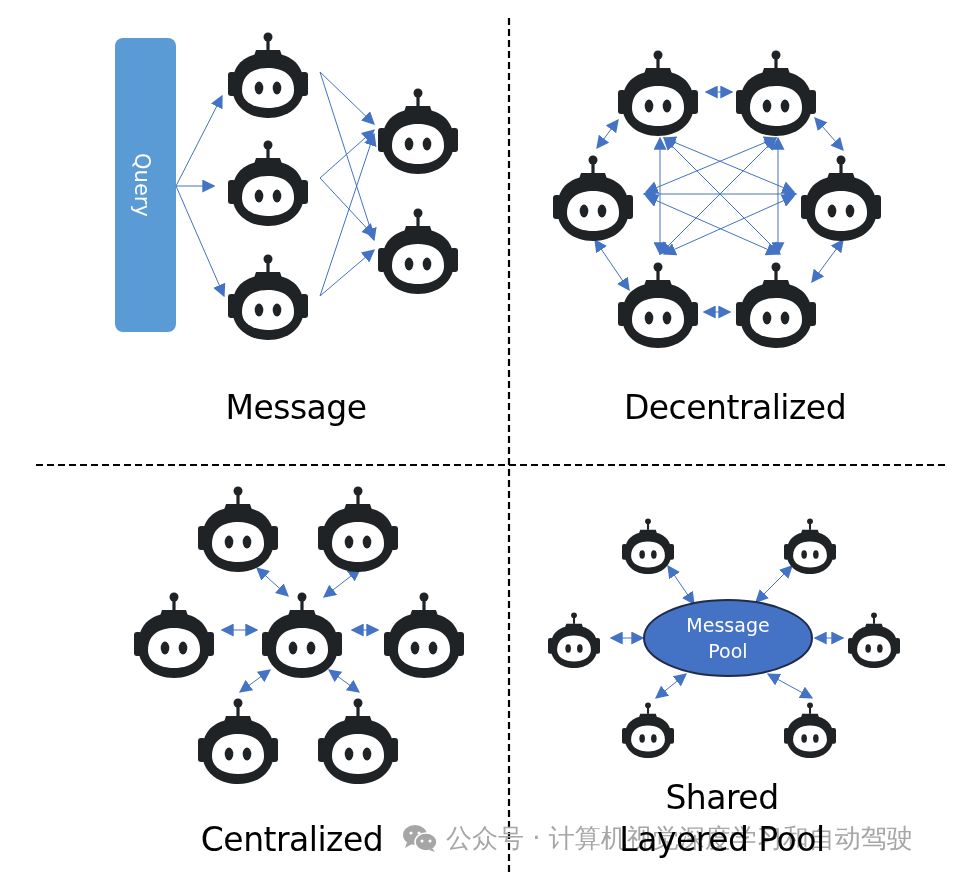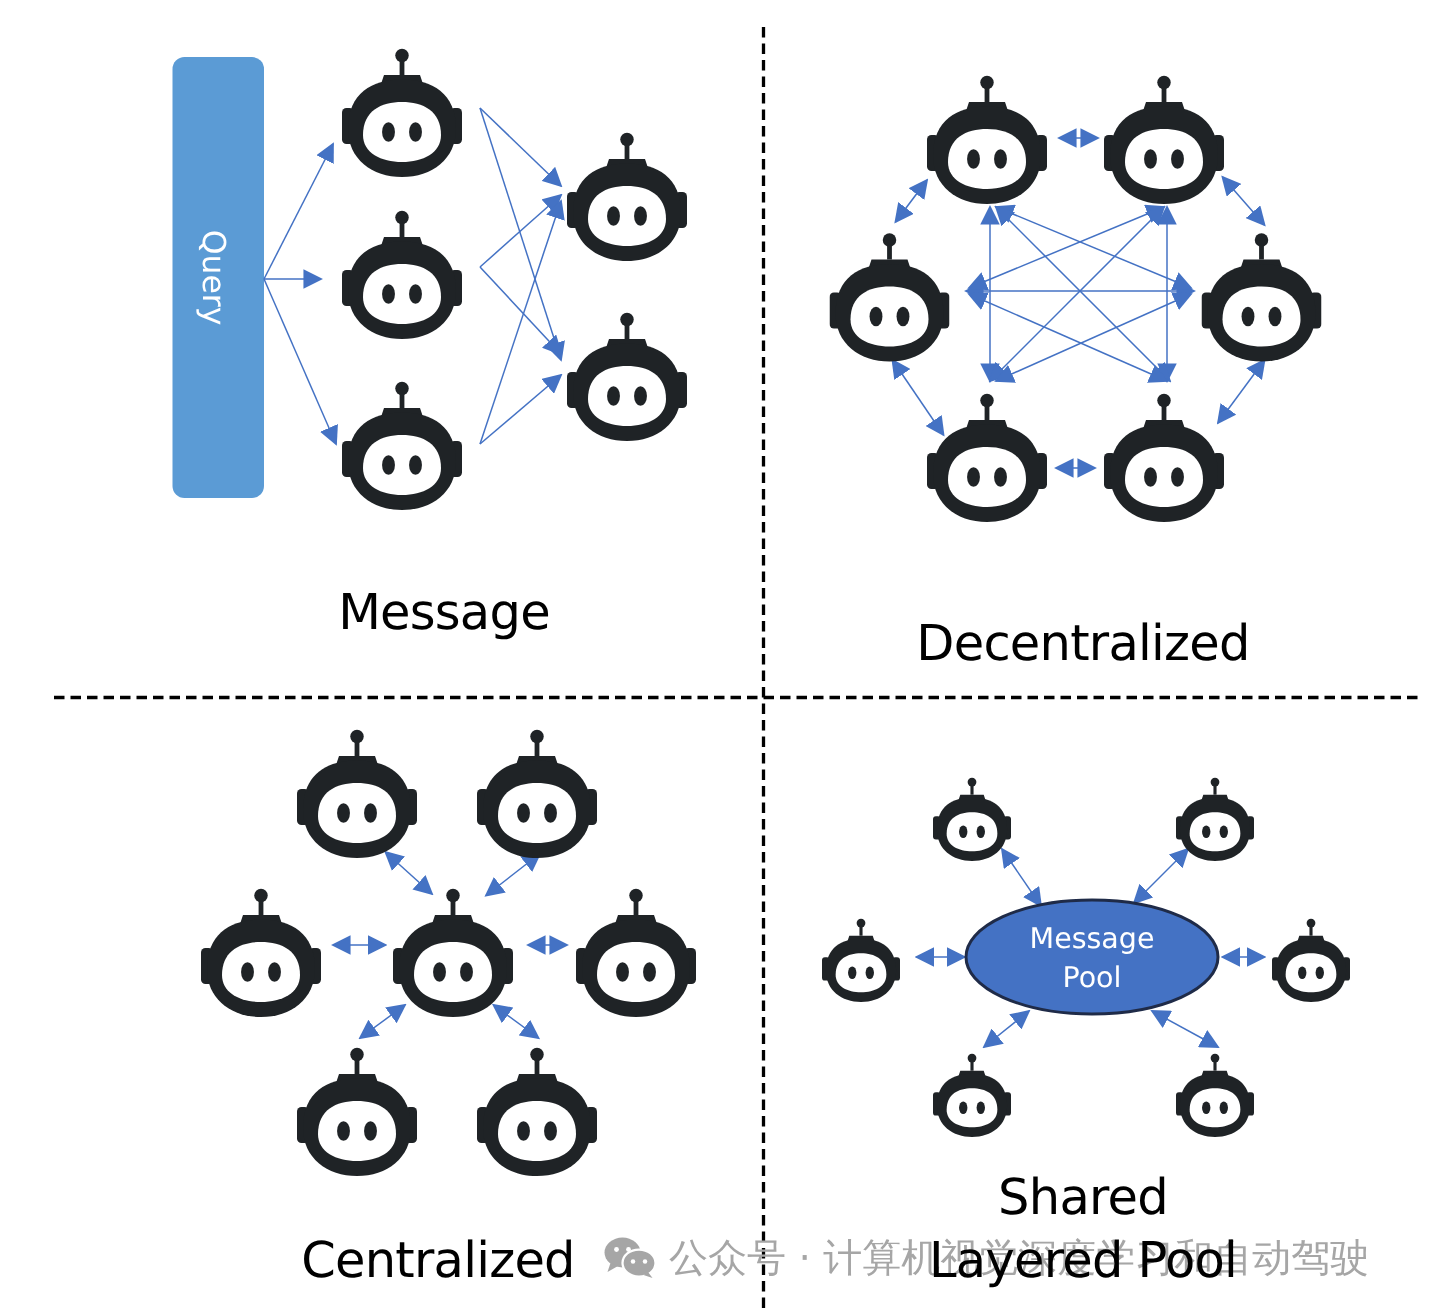--- a/index.html
+++ b/index.html
@@ -126,21 +126,21 @@
       <use href="#robot" x="784" y="518" width="52" height="60"></use>
       <use href="#robot" x="548" y="612" width="52" height="60"></use>
       <use href="#robot" x="848" y="612" width="52" height="60"></use>
       <use href="#robot" x="622" y="702" width="52" height="60"></use>
       <use href="#robot" x="784" y="702" width="52" height="60"></use>
     </g>
   </svg>
 
   
   <div class="label" style="left:196px; top:388px; width:200px;">Message</div>
-  <div class="label" style="left:592px; top:388px; width:260px;margin-top:21px;">Decentralized</div>
+  <div class="label" style="left:605px; top:388px; width:260px;">Decentralized</div>
   <div class="label" style="left:622px; top:778px; width:200px; z-index:2;">Shared</div>
   <div class="label" style="left:182px; top:820px; width:220px;">Centralized</div>
 
   <div class="watermark">
     <svg width="36" height="30" viewBox="0 0 36 30">
       <ellipse cx="13" cy="12" rx="12" ry="10" fill="#a6a6a6"></ellipse>
       <path d="M5,19 L3,25 L10,21 z" fill="#a6a6a6"></path>
       <ellipse cx="24" cy="19" rx="11" ry="9" fill="#a6a6a6" stroke="#ffffff" stroke-width="1.5"></ellipse>
       <path d="M30,25 L33,29 L27,27 z" fill="#a6a6a6"></path>
       <circle cx="9" cy="10" r="1.6" fill="#fff"></circle>

